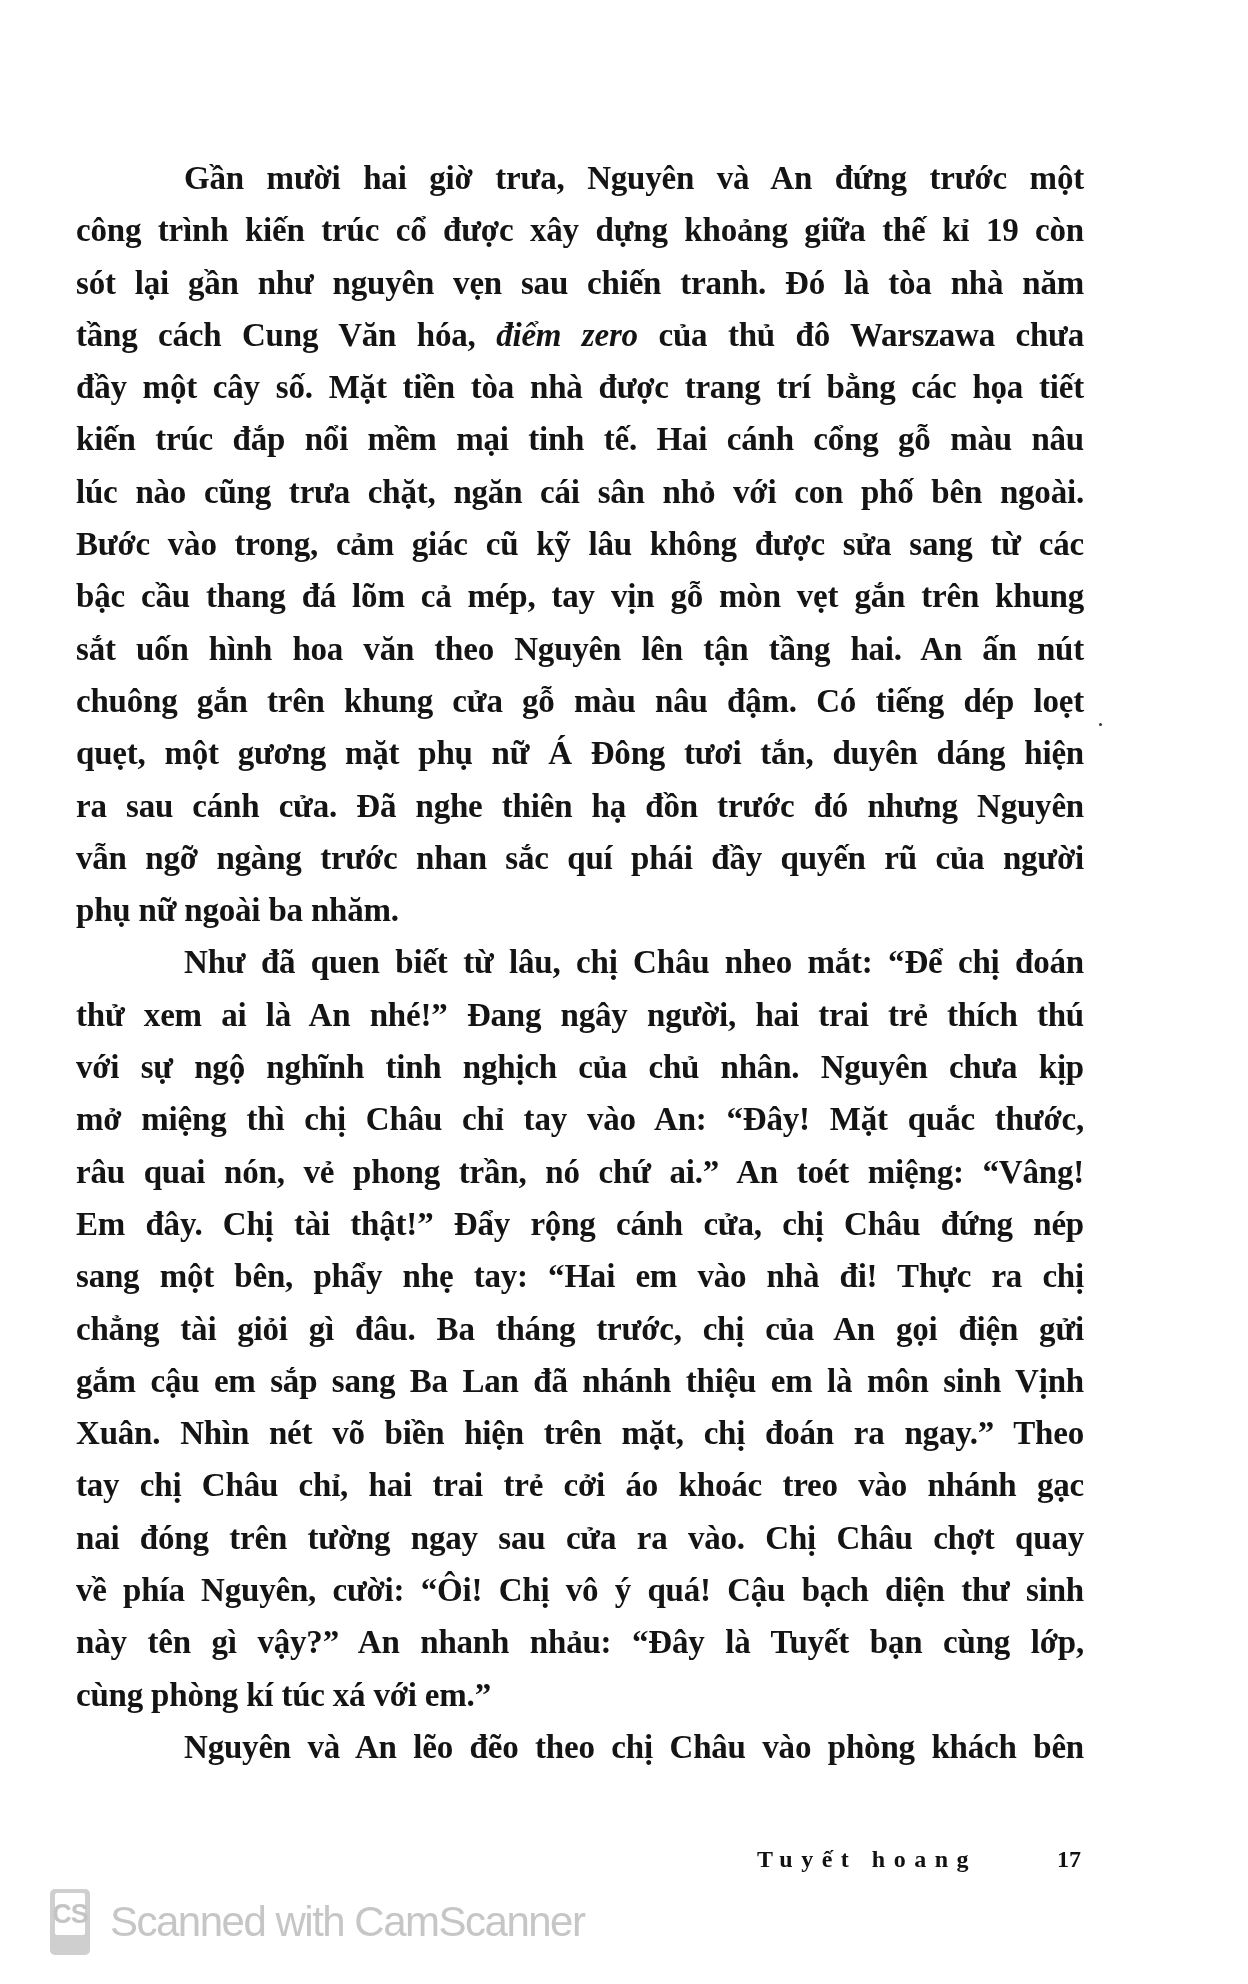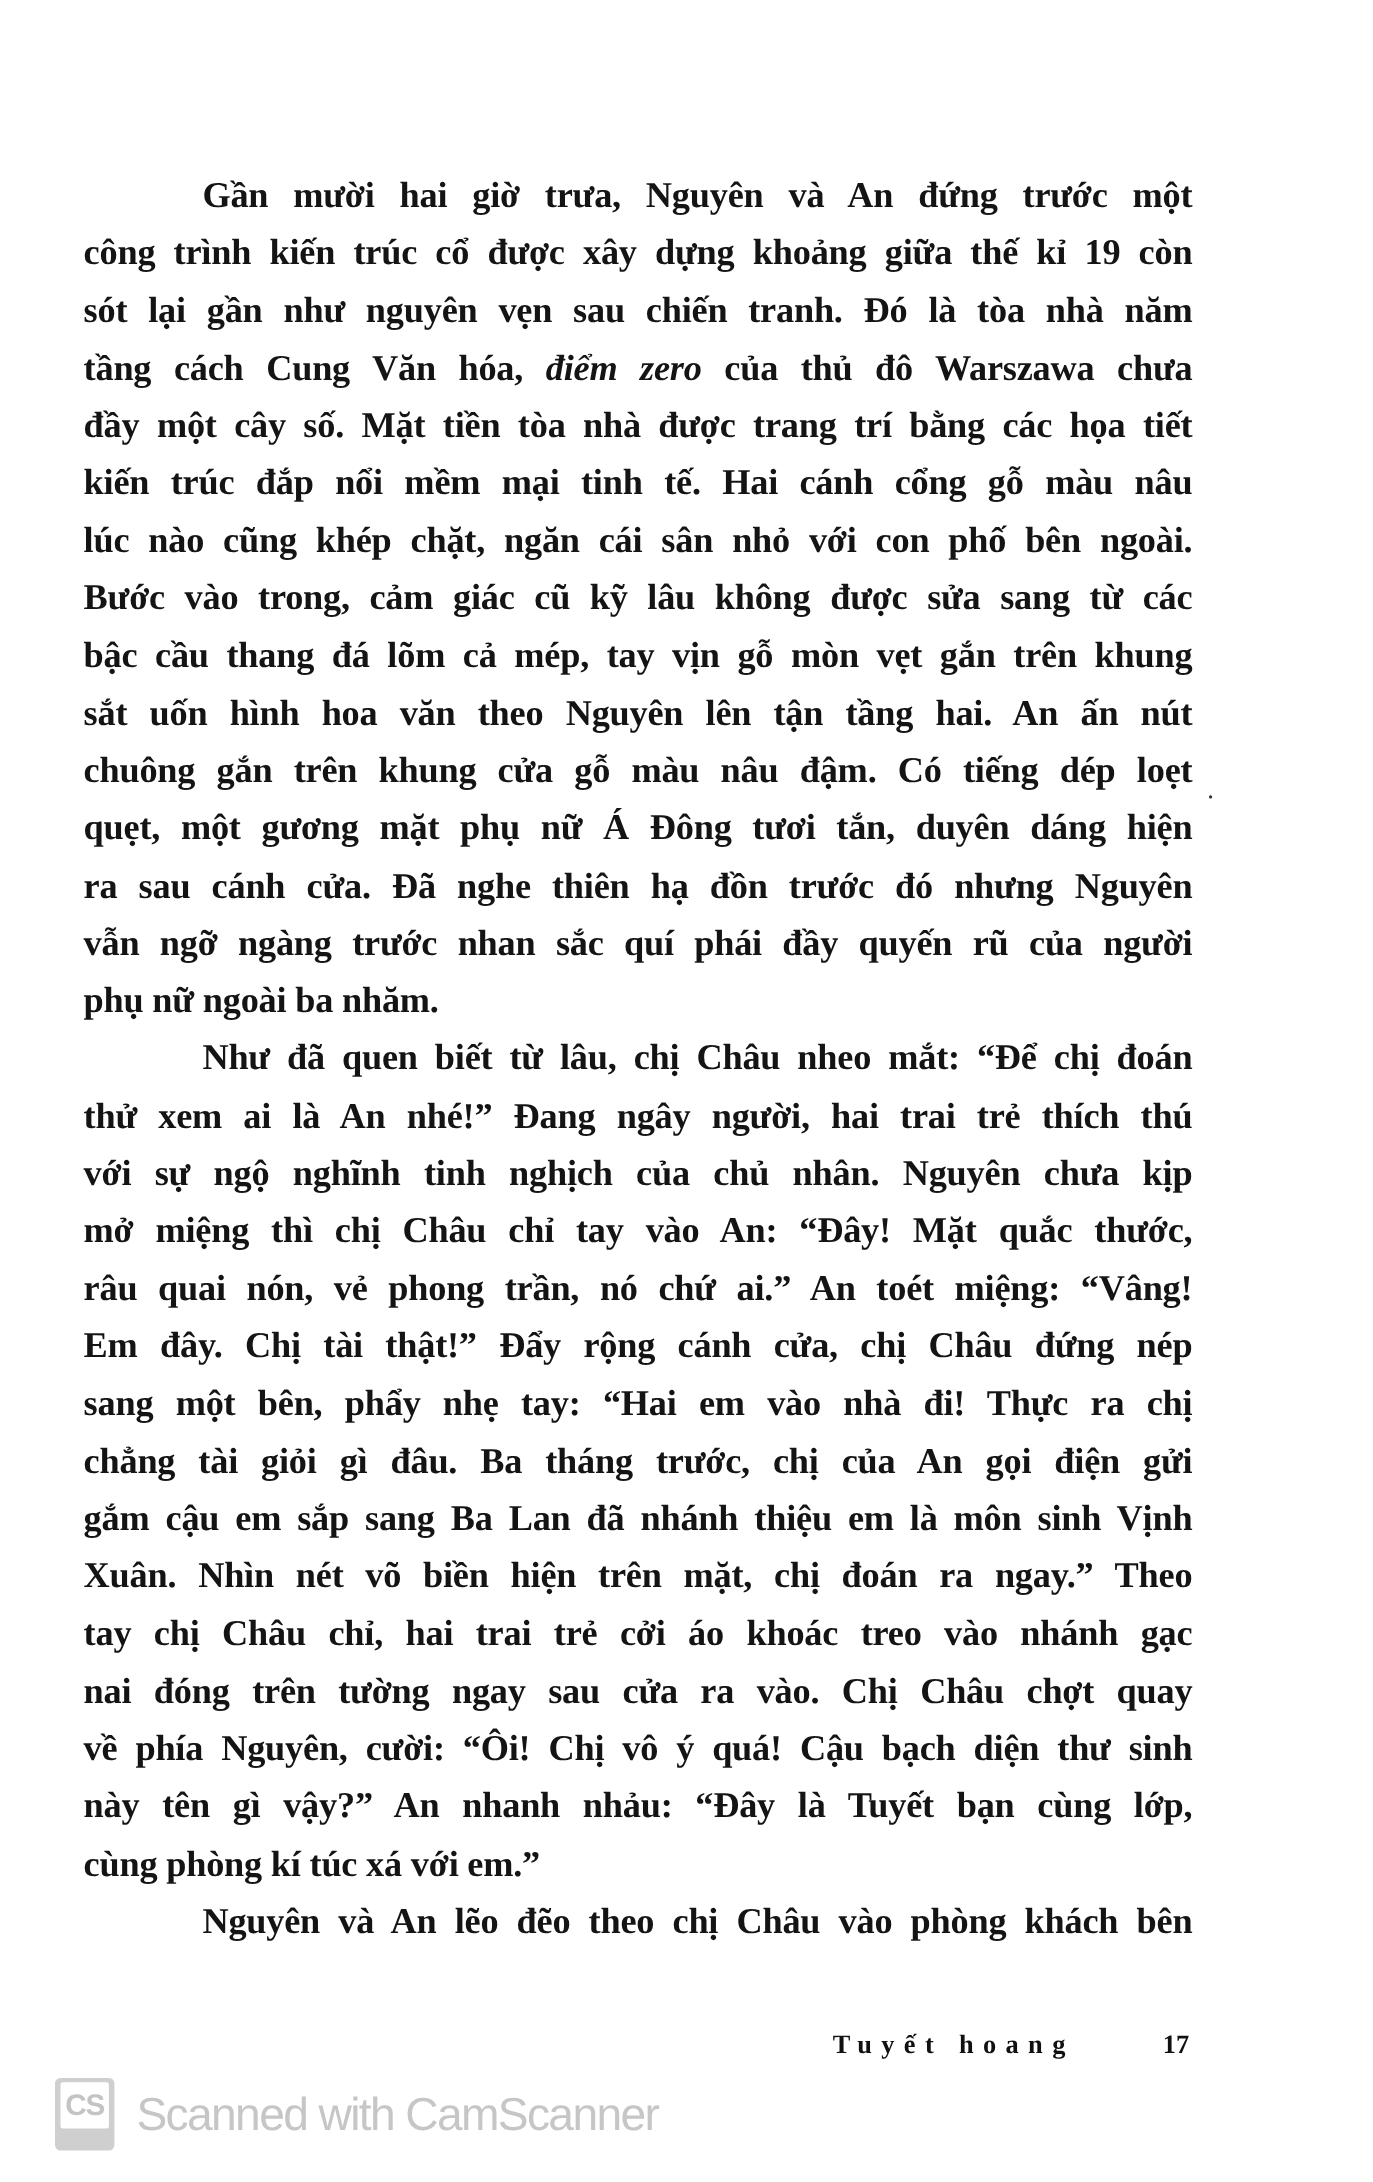--- a/index.html
+++ b/index.html
@@ -51,21 +51,21 @@
   }
   .watermark {
     position: absolute;
     left: 50px;
     top: 1888px;
     height: 68px;
     display: flex;
     align-items: center;
   }
   .wm-logo {
-    width: 54px; height: 66px;
+    width: 40px; height: 66px;
     border-radius: 5px;
     background: #cfcfcf;
     position: relative;
     box-sizing: border-box;
   }
   .wm-logo .inner {
     position: absolute;
     left: 5px; top: 4px; right: 5px; height: 42px;
     background: #ffffff;
     border-radius: 2px;
@@ -96,21 +96,21 @@
 
 <div class="page-body">
 
   <div>
     <span class="line indent">Gần mười hai giờ trưa, Nguyên và An đứng trước một</span>
     <span class="line">công trình kiến trúc cổ được xây dựng khoảng giữa thế kỉ 19 còn</span>
     <span class="line">sót lại gần như nguyên vẹn sau chiến tranh. Đó là tòa nhà năm</span>
     <span class="line"><span>tầng cách Cung Văn hóa, </span><span class="em">điểm zero</span><span> của thủ đô Warszawa chưa</span></span>
     <span class="line">đầy một cây số. Mặt tiền tòa nhà được trang trí bằng các họa tiết</span>
     <span class="line">kiến trúc đắp nổi mềm mại tinh tế. Hai cánh cổng gỗ màu nâu</span>
-    <span class="line">lúc nào cũng khép chặt, ngăn cái sân nhỏ với con phố bên ngoài.</span>
+    <span class="line">lúc nào cũng trưa chặt, ngăn cái sân nhỏ với con phố bên ngoài.</span>
     <span class="line">Bước vào trong, cảm giác cũ kỹ lâu không được sửa sang từ các</span>
     <span class="line">bậc cầu thang đá lõm cả mép, tay vịn gỗ mòn vẹt gắn trên khung</span>
     <span class="line">sắt uốn hình hoa văn theo Nguyên lên tận tầng hai. An ấn nút</span>
     <span class="line">chuông gắn trên khung cửa gỗ màu nâu đậm. Có tiếng dép loẹt</span>
     <span class="line">quẹt, một gương mặt phụ nữ Á Đông tươi tắn, duyên dáng hiện</span>
     <span class="line">ra sau cánh cửa. Đã nghe thiên hạ đồn trước đó nhưng Nguyên</span>
     <span class="line">vẫn ngỡ ngàng trước nhan sắc quí phái đầy quyến rũ của người</span>
     <span class="line last">phụ nữ ngoài ba nhăm.</span>
   </div>
 

